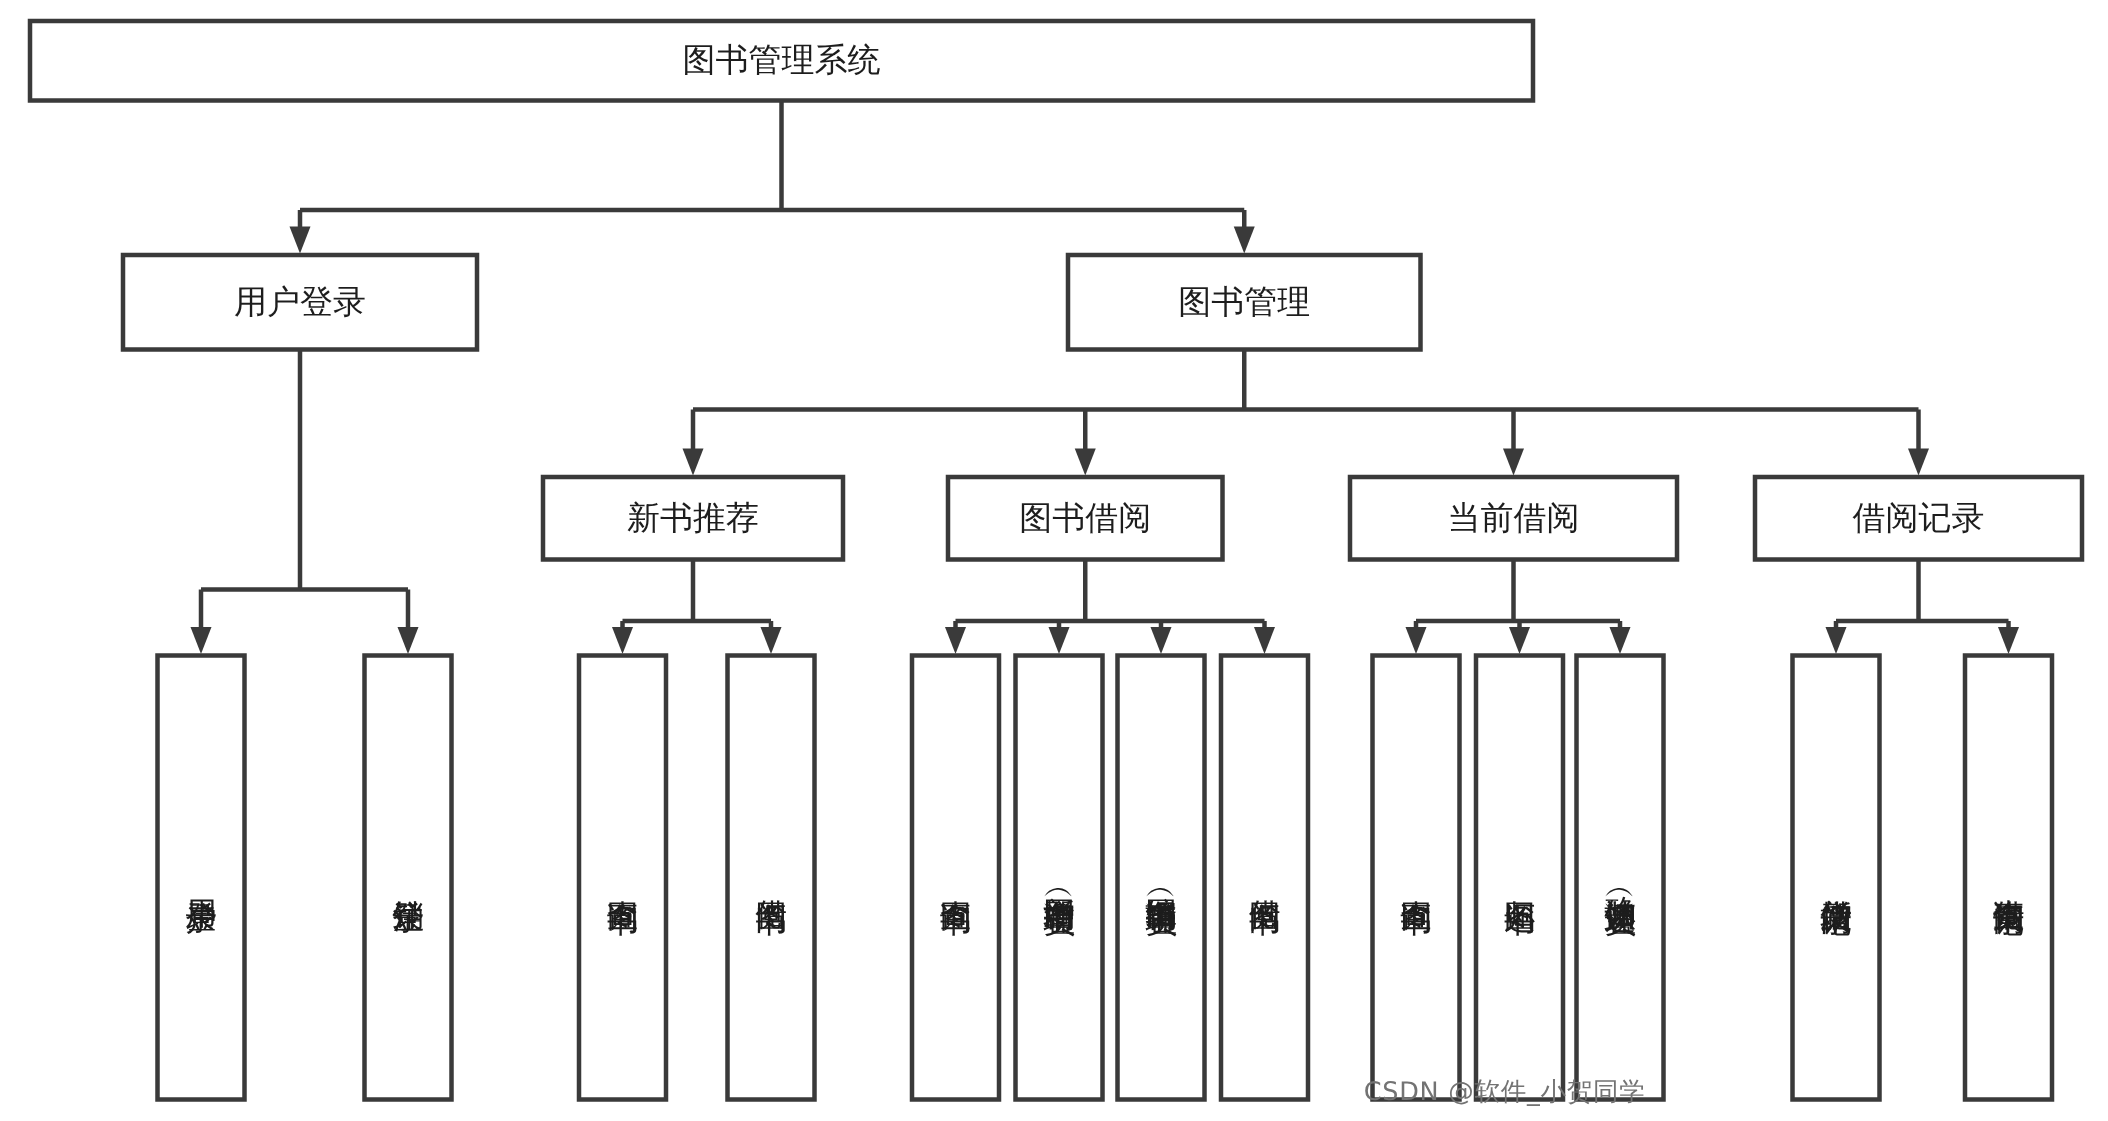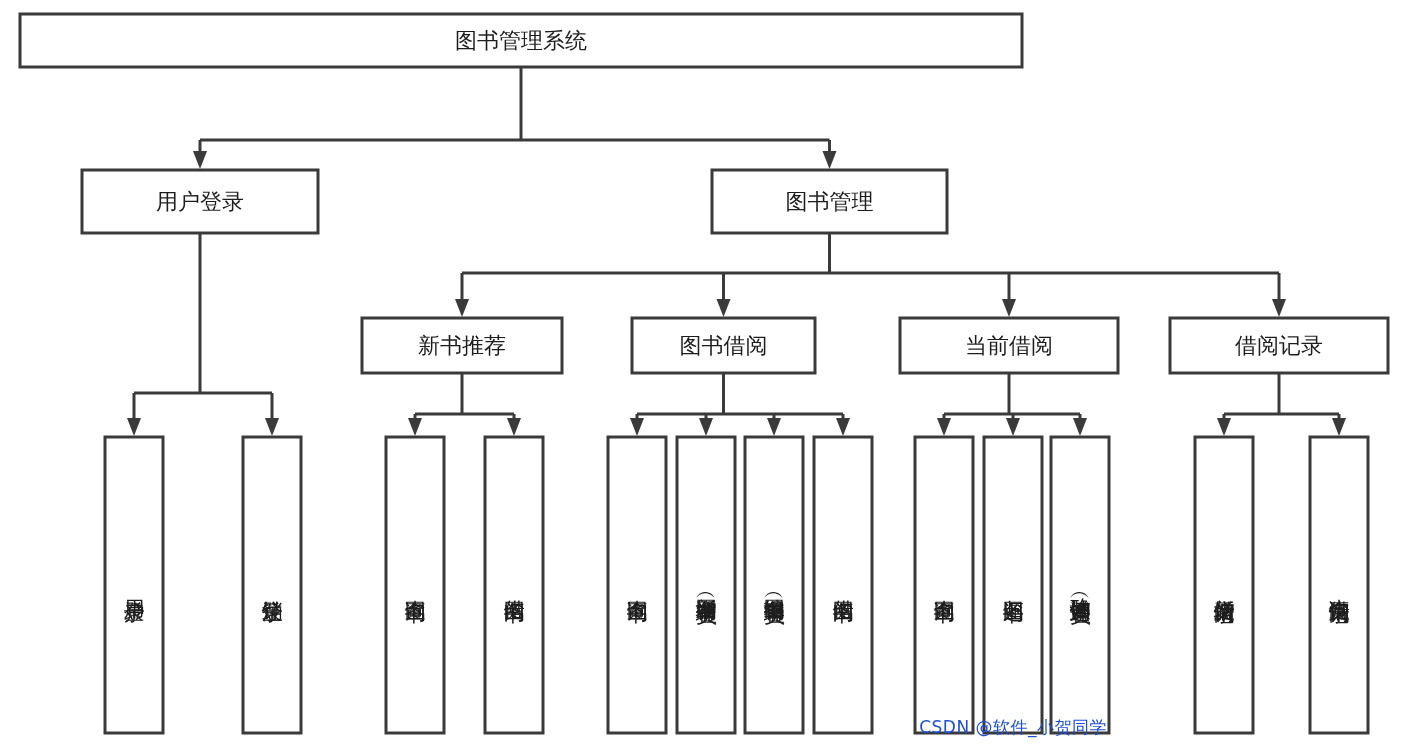--- a/index.html
+++ b/index.html
@@ -58,25 +58,25 @@
     font-size: 21px;
     line-height: 1.06;
     color: #1d1d1d;
     letter-spacing: 1px;
     white-space: nowrap;
     text-align: center;
     pointer-events: none;
   }
   .watermark {
     position: absolute;
-    right: 4px;
+    right: 14px;
     bottom: 8px;
     font-family: "DejaVu Sans", "Liberation Sans", sans-serif;
     font-size: 17px;
-    color: #1d4ed8;
+    color: #737373;
     letter-spacing: 0.5px;
     white-space: nowrap;
   }
 </style>
 </head>
 <body>
 
 <div id="diagram-root">
 
   <svg id="tree-svg" viewBox="0 0 1405 747">

